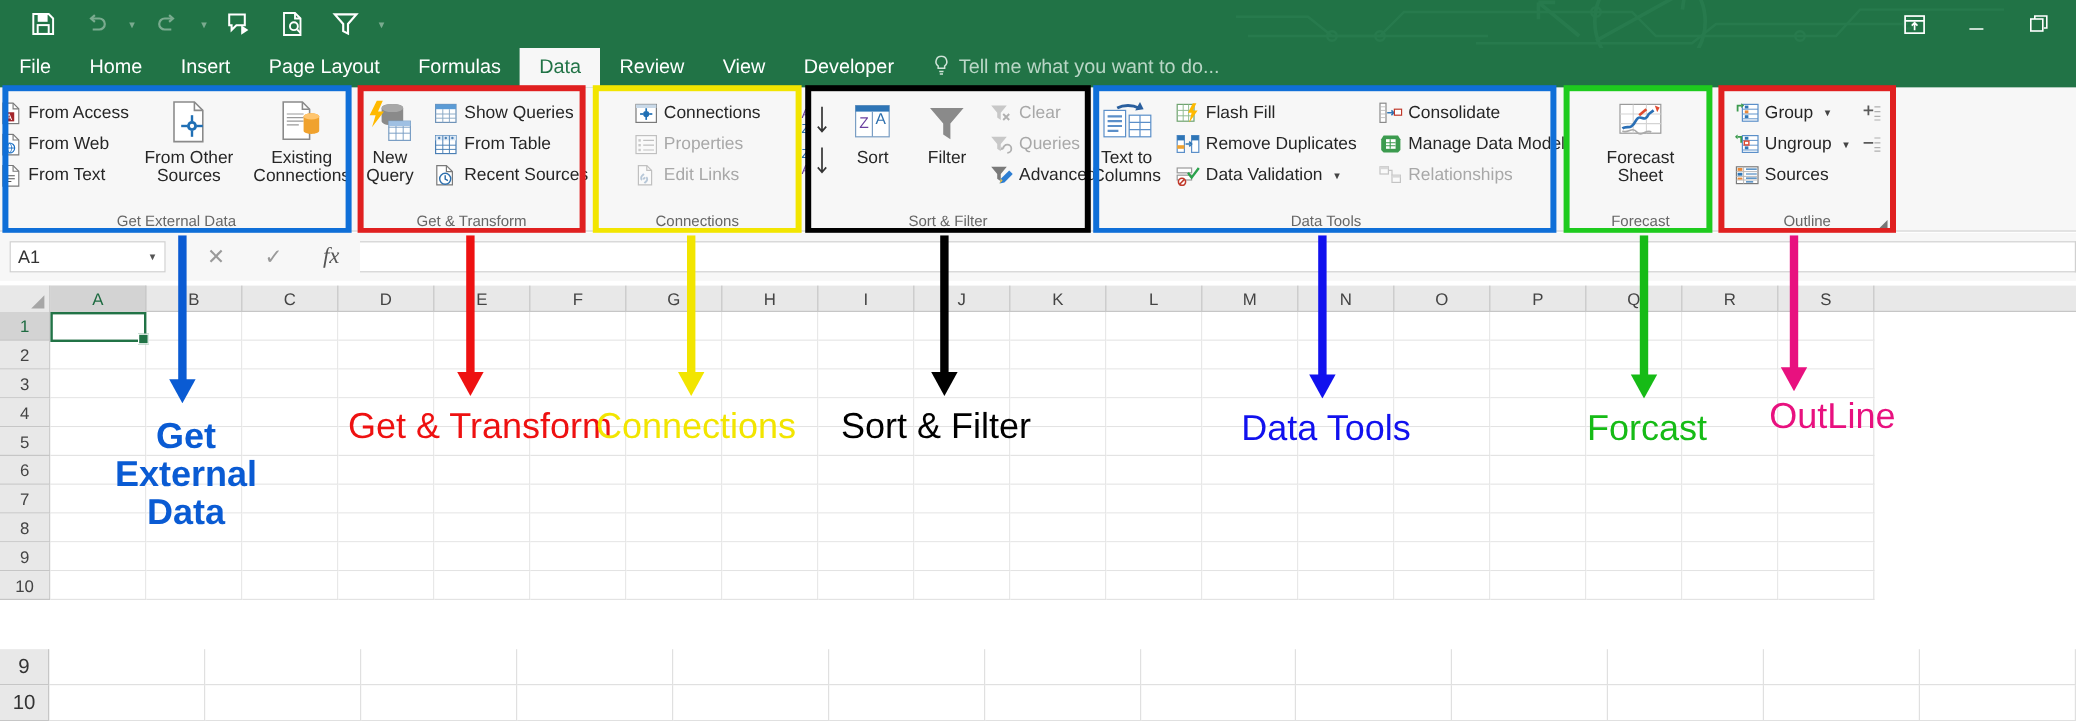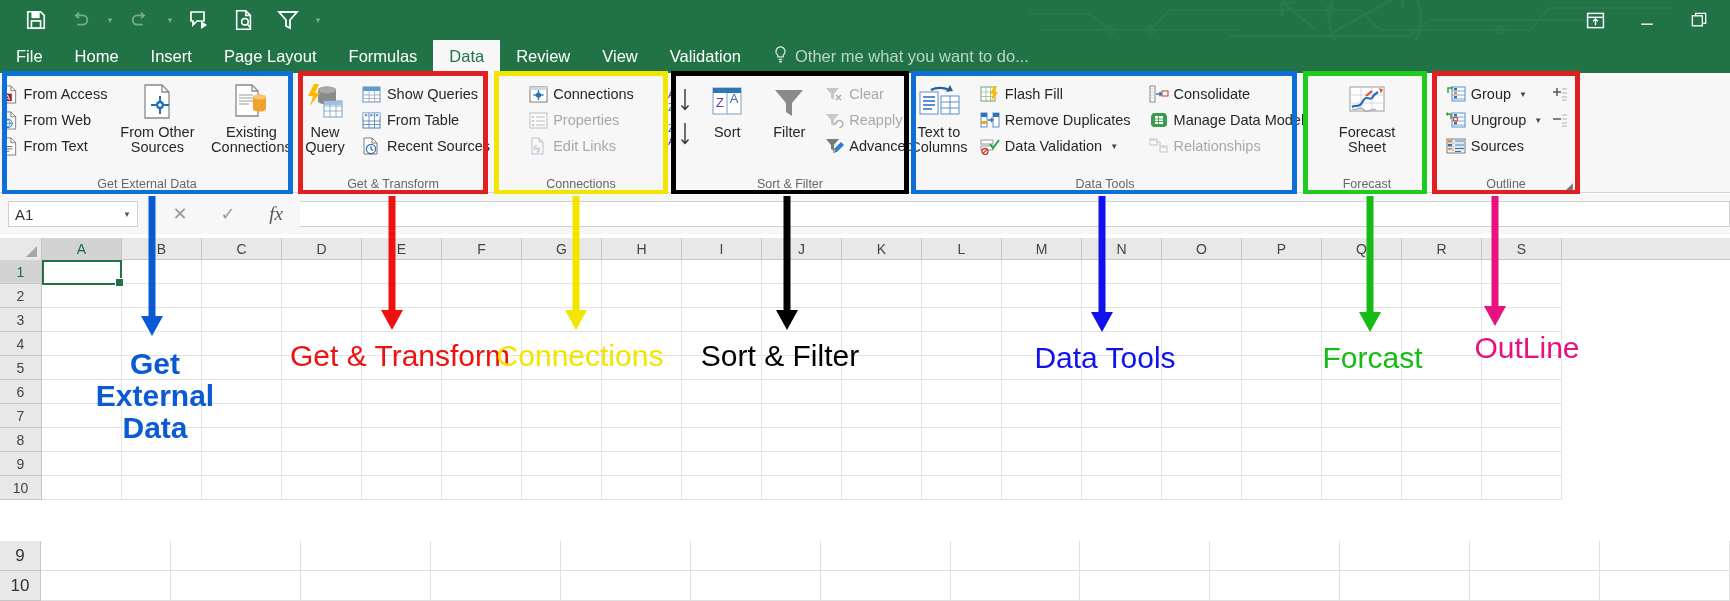--- a/index.html
+++ b/index.html
@@ -240,29 +240,29 @@
 
   <div class="tabstrip">
     <div class="tab">File</div>
     <div class="tab">Home</div>
     <div class="tab">Insert</div>
     <div class="tab">Page Layout</div>
     <div class="tab">Formulas</div>
     <div class="tab active">Data</div>
     <div class="tab">Review</div>
     <div class="tab">View</div>
-    <div class="tab">Validation</div>
+    <div class="tab">Developer</div>
     <div class="tellme">
       <span class="bulb">
         <svg width="15" height="18" viewBox="0 0 16 20" fill="none" stroke="#cfe3d8" stroke-width="1.4">
           <path d="M8 1a5 5 0 0 0-3 9v2h6v-2a5 5 0 0 0-3-9z"></path>
             <path d="M6 15h4M6.5 17.5h3"></path>
         </svg>
       </span>
-      <span>Other me what you want to do...</span>
+      <span>Tell me what you want to do...</span>
     </div>
     <div class="share">
       <svg width="19" height="19" viewBox="0 0 24 24" fill="none" stroke="#fff" stroke-width="1.7">
         <circle cx="10" cy="8" r="3.4"></circle>
           <path d="M4 20c0-3.4 2.7-6 6-6s6 2.6 6 6"></path>
         <path d="M18 4v7M15 7h6" stroke-width="1.6"></path>
       </svg>
       <span>Sh</span>
     </div>
   </div>
@@ -518,21 +518,21 @@
             <span>Clear</span>
           </div>
           <div class="smallbtn disabled">
             <span class="ic">
               <svg width="20" height="18" viewBox="0 0 20 18">
                   <path d="M2 3h13l-5 6v6l-3-2V9z" fill="#c8c8c8"></path>
                   <path d="M12 13a3.4 3.4 0 1 1 3.4 3.4" fill="none" stroke="#b0b0b0" stroke-width="1.5"></path>
                   <path d="M11 11l1.2 2.6-2.6.3z" fill="#b0b0b0"></path>
                 </svg>
             </span>
-            <span>Reapply</span>
+            <span>Queries</span>
           </div>
           <div class="smallbtn">
             <span class="ic">
               <svg width="20" height="18" viewBox="0 0 20 18">
                   <path d="M2 2h13l-5 6v6l-3-2V8z" fill="#7a7a7a"></path>
                   <path d="M9 16l1-4 7-7 3 3-7 7z" fill="#2d7dd2"></path>
                   <path d="M9 16l1-4 1.5 1.5z" fill="#f0c040"></path>
                 </svg>
             </span>
             <span>Advanced</span>

